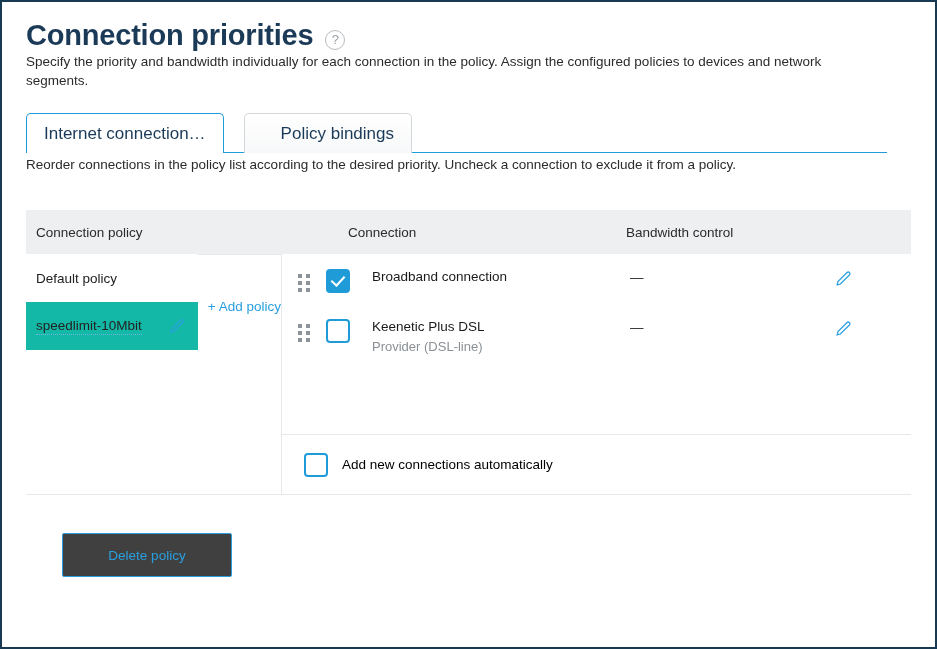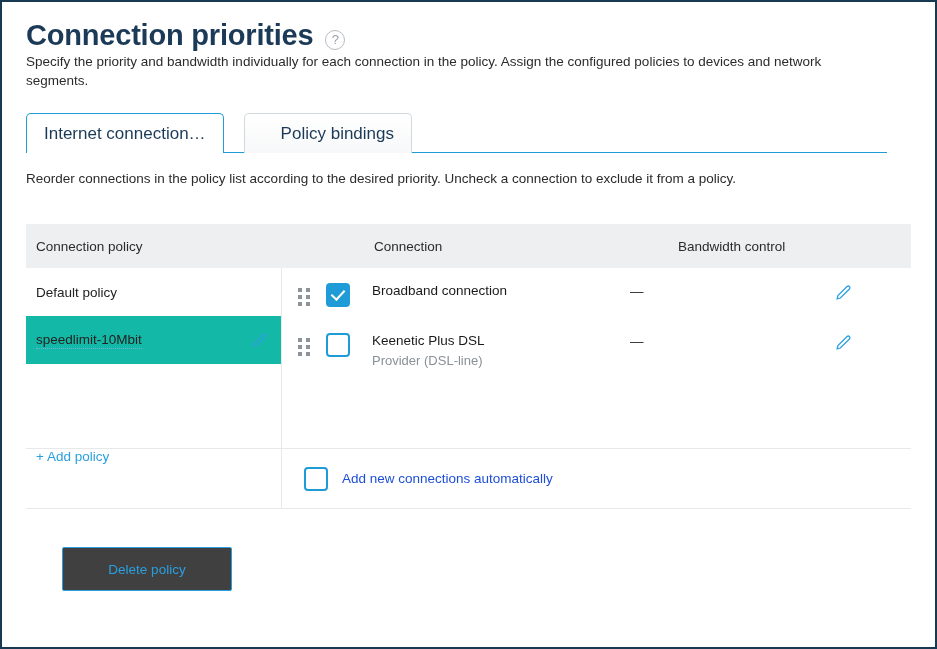--- a/index.html
+++ b/index.html
@@ -106,56 +106,54 @@
     left: 0;
     right: 0;
     bottom: -1px;
     height: 2px;
     background: #ffffff;
   }
   .tab + .tab { margin-left: 20px; padding-left: 36px; }
 
   
   .sub-instruction {
-    margin-top: 18px;
+    margin-top: 4px;
     font-size: 13.5px;
     color: #2b2b2b;
   }
 
   
   .table {
     margin-top: 38px;
     border-bottom: 1px solid #e6e8ea;
     position: relative;
   }
   .thead {
     display: flex;
     background: #eeeff1;
     height: 44px;
     align-items: center;
     font-size: 13.5px;
     color: #2b2b2b;
-    gap: 26px;
   }
   .th-policy { width: 256px; padding-left: 10px; }
   .th-connection { width: 340px; padding-left: 66px; }
   .th-bandwidth { flex: 1; padding-left: 4px; }
 
   .tbody {
     display: flex;
     align-items: stretch;
     min-height: 240px;
   }
 
   
   .policy-col {
     width: 256px;
     border-right: 1px solid #e6e8ea;
     display: flex;
-    flex-direction: column;
   }
   .policy-list { flex: 1; }
   .policy-item {
     height: 48px;
     display: flex;
     align-items: center;
     justify-content: space-between;
     padding: 0 12px 0 10px;
     font-size: 13.5px;
     color: #222222;
@@ -169,21 +167,21 @@
   }
   .pencil {
     width: 18px;
     height: 18px;
     color: #2a9fe0;
     flex: none;
   }
   .add-policy-wrap {
     height: 60px;
     display: flex;
-    align-items: flex-start;
+    align-items: flex-end;
     padding-left: 10px;
     border-top: 1px solid #e6e8ea;
   }
   .link-btn {
     color: #2a9fe0;
     font-size: 13.5px;
     cursor: pointer;
     background: none;
     border: none;
     padding: 0;
@@ -269,21 +267,21 @@
   .conn-edit .pencil { width: 19px; height: 19px; cursor: pointer; }
 
   .auto-add-wrap {
     height: 60px;
     display: flex;
     align-items: center;
     padding-left: 22px;
     border-top: 1px solid #e6e8ea;
     gap: 14px;
   }
-  .auto-add-label { font-size: 13.5px; color: #1d4ed8; text-align: center; }
+  .auto-add-label { font-size: 13.5px; color: #000000; text-align: center; }
 
   
   .footer {
     padding: 38px 0 0 24px;
   }
   .btn-outline {
     min-width: 170px;
     height: 44px;
     border: 1px solid #2a9fe0;
     background: #404040;

